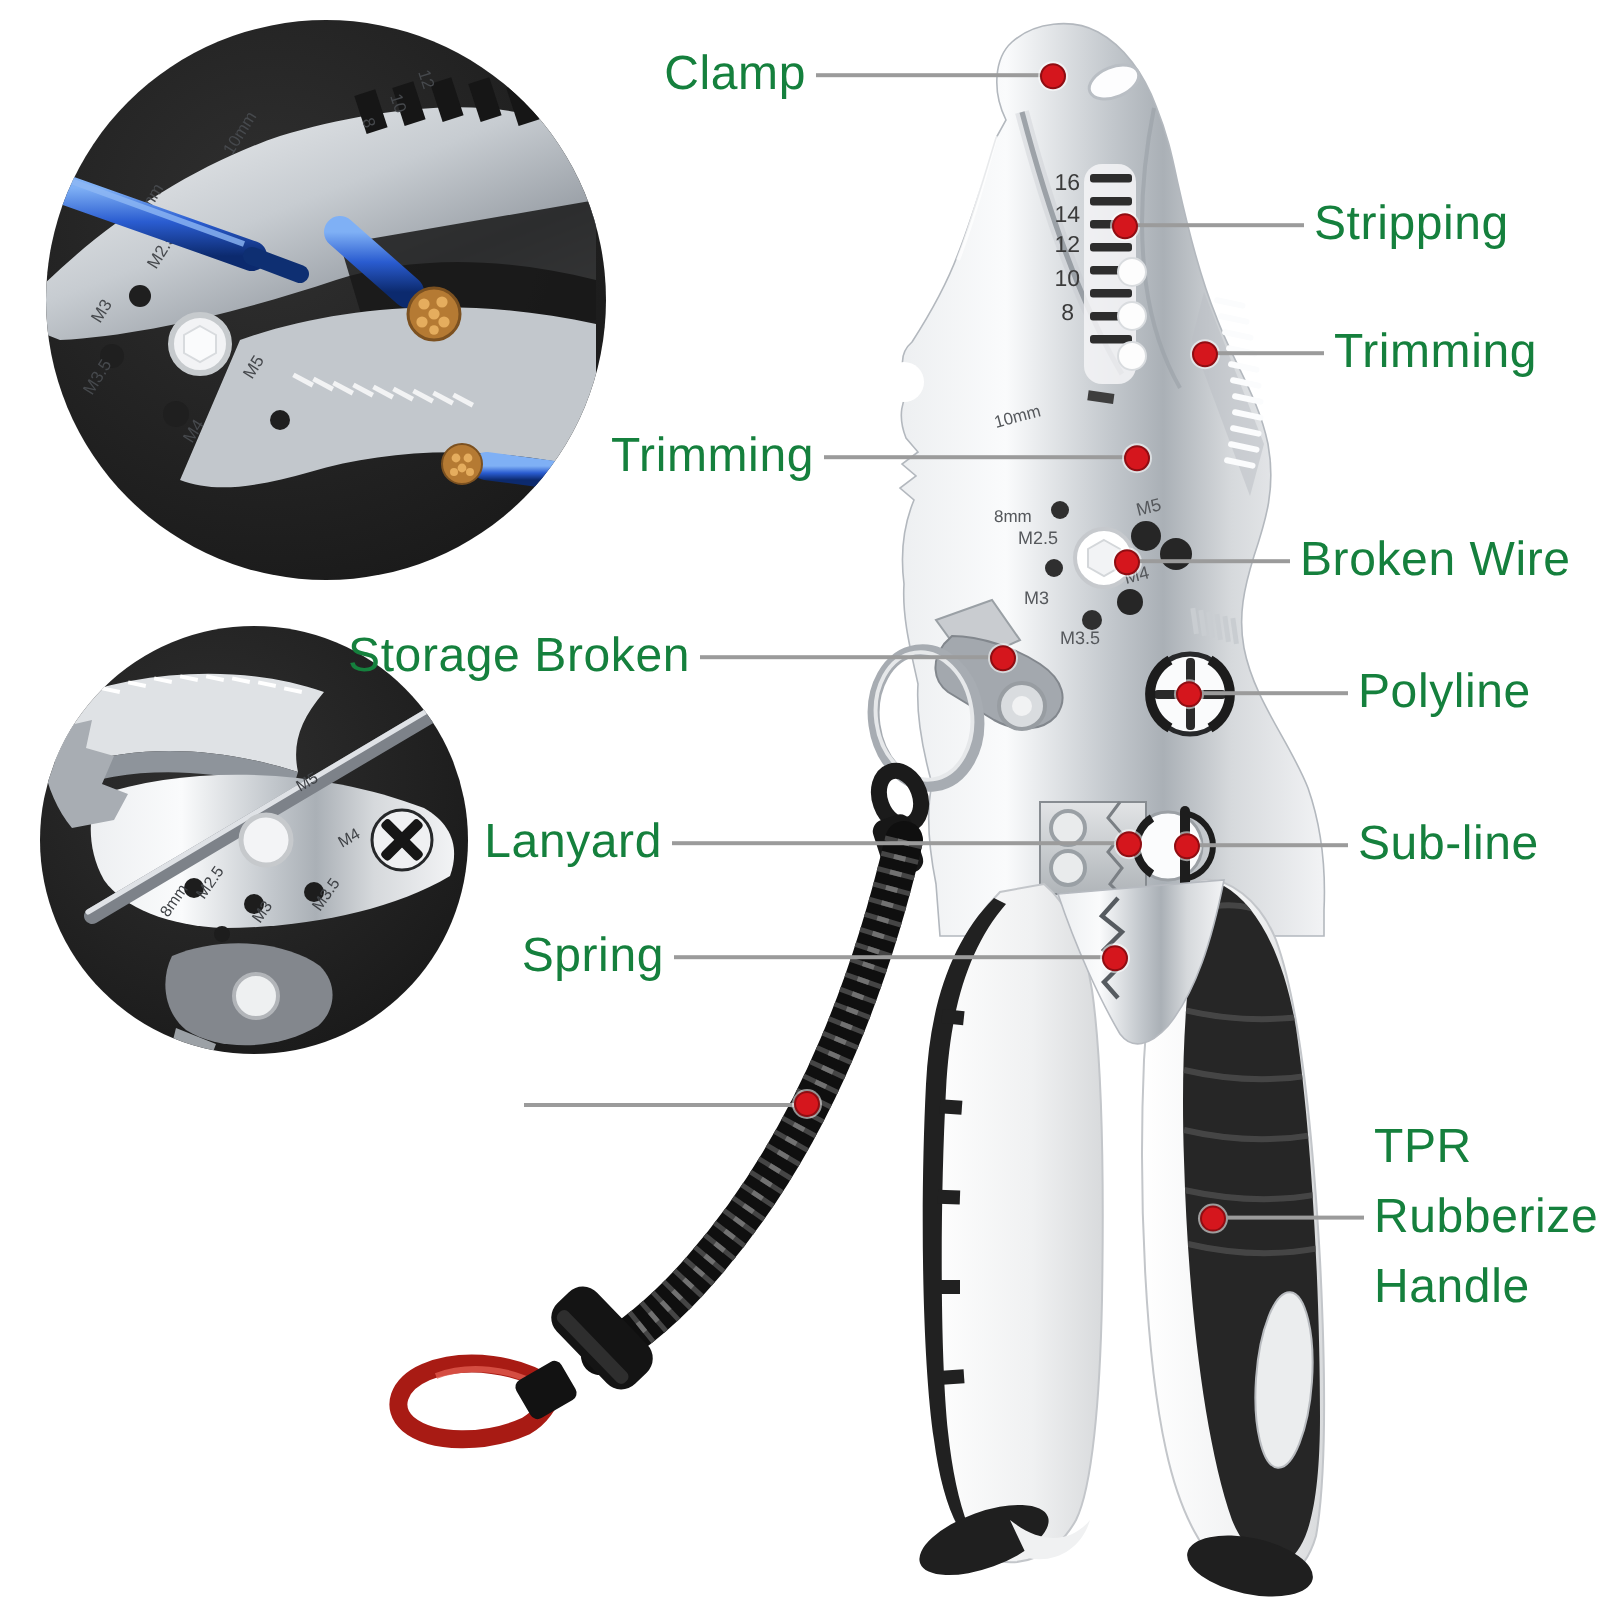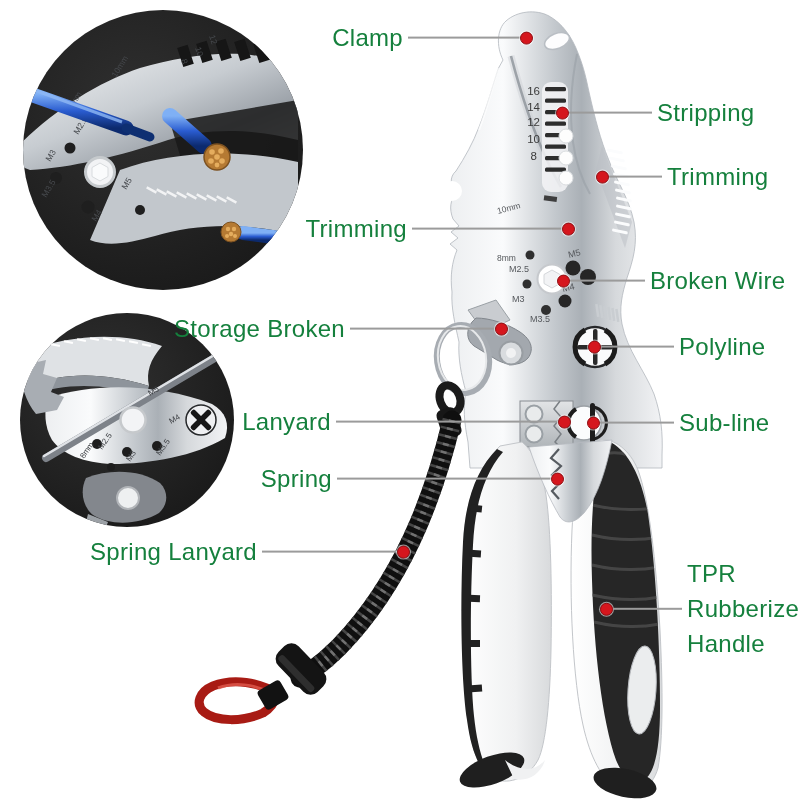--- a/index.html
+++ b/index.html
@@ -403,21 +403,20 @@
   <span class="txt">Lanyard</span>
   <span class="line" style="width:222px"></span>
   <span class="dot"></span>
 </div>
 <div class="anno left" style="top:479px;right:236px">
   <span class="txt">Spring</span>
   <span class="line" style="width:214px"></span>
   <span class="dot"></span>
 </div>
 <div class="anno left" style="top:552px;right:390px">
-  <span class="txt">Spring Lanyard</span>
   <span class="line" style="width:135px"></span>
   <span class="dot"></span>
 </div>
 
 <div class="anno right" style="top:113px;left:556px">
   <span class="dot"></span>
   <span class="line" style="width:83px"></span>
   <span class="txt">Stripping</span>
 </div>
 <div class="anno right" style="top:177px;left:596px">

